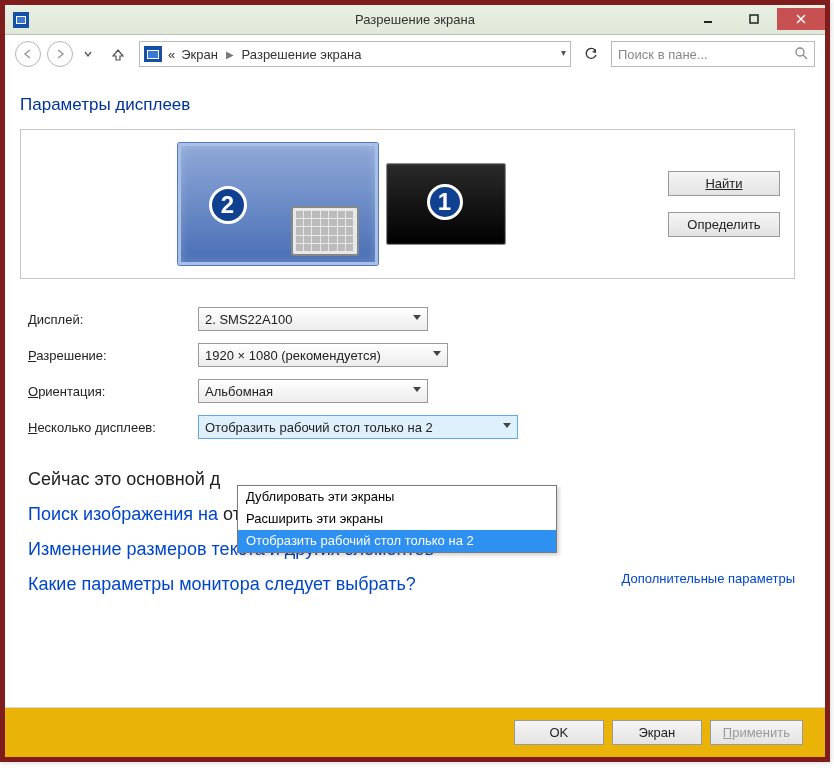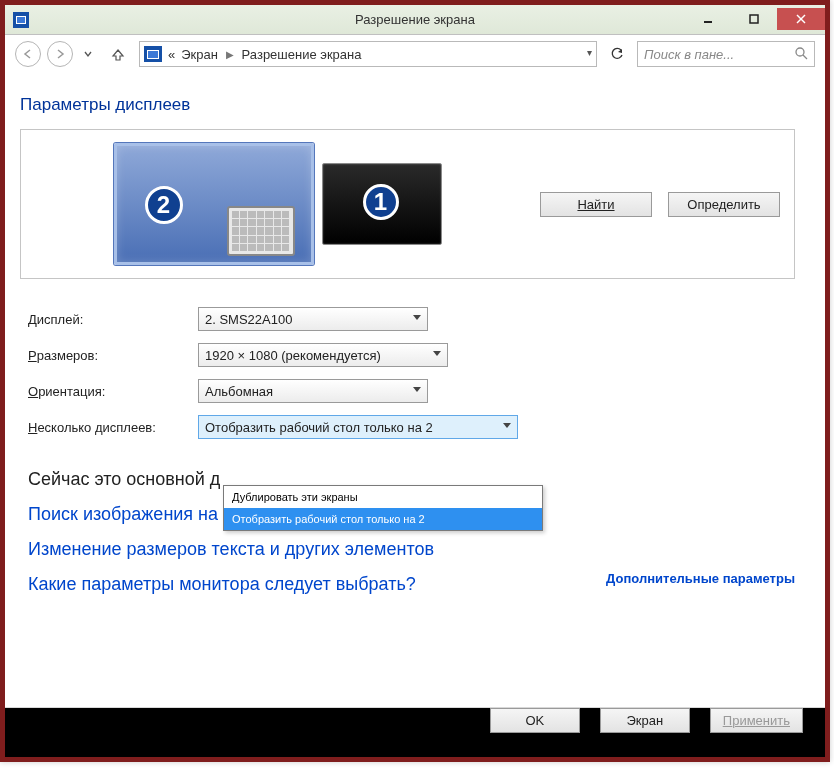--- a/index.html
+++ b/index.html
@@ -17,56 +17,56 @@
   .navbar { height:38px; display:flex; align-items:center; padding:0 10px; gap:6px; }
   .navbtn { width:26px; height:26px; border:1px solid #b5b5b5; border-radius:50%; display:flex; align-items:center; justify-content:center; color:#888; cursor:default; }
   .navbtn.small { width:18px;height:26px;border:none;border-radius:0; color:#555;}
   .up-arrow { width:22px;height:22px;display:flex;align-items:center;justify-content:center;color:#555;margin:0 4px; cursor:default;}
   .addr { flex:1; height:26px; border:1px solid #b9b9b9; background:#fff; display:flex; align-items:center; padding:0 4px; gap:6px; font-size:13px; color:#333; position:relative;}
   .addr .icon { width:18px;height:16px;background:#1550a7;display:flex;align-items:center;justify-content:center;}
   .addr .icon div{width:12px;height:9px;background:#3b78d6;border:1px solid #fff;}
   .addr .sep{ color:#777; font-size:10px; padding:0 2px;}
   .addr .drop{position:absolute;right:4px;top:5px;color:#555;font-size:10px;}
   .refresh{width:28px;height:26px;border:1px solid transparent;display:flex;align-items:center;justify-content:center;color:#333;cursor:default;}
-  .searchbox{width:178px;height:26px;border:1px solid #b9b9b9;background:#fff;display:flex;align-items:center;padding:0 6px;color:#888;font-size:13px;position:relative;font-style:italic;}
+  .searchbox{width:204px;height:26px;border:1px solid #b9b9b9;background:#fff;display:flex;align-items:center;padding:0 6px;color:#888;font-size:13px;position:relative;}
   .searchbox .mag{position:absolute;right:4px;top:4px;color:#888;}
   .content { padding: 22px 30px 10px 15px; position:relative; height: calc(100% - 30px - 38px - 50px); overflow:hidden;}
   .h1 { color:#003399; font-size:17px; margin-bottom:14px; }
   .display-box { border:1px solid #c5c5c5; background:#fff; height:150px; padding:10px 14px; display:flex; align-items:center; position:relative; }
   .monitors{flex:1;display:flex;align-items:center;justify-content:center;gap:8px;}
   .mon { border:1px solid #8a8a8a; border-radius:2px; position:relative; background:#000; box-shadow: inset 0 0 2px rgba(255,255,255,.3);}
   .mon.selected{ width:200px;height:122px;background:linear-gradient(#8ea8d8,#4a6fb5); border:3px solid #a8c0e8; box-shadow: 0 0 0 1px #5577bb, inset 0 0 10px rgba(255,255,255,.2);}
   .mon.secondary{ width:120px;height:82px; background:linear-gradient(#2a2a2a,#000); }
   .mon .num { position:absolute; width:38px;height:38px; border-radius:50%; background:#104090; border:3px solid #fff; color:#fff; display:flex;align-items:center;justify-content:center;font-size:24px;font-weight:bold;}
   .mon.selected .num{ left:28px; top:40px;}
   .mon.secondary .num{ left:40px; top:20px; width:36px;height:36px;}
   .kbgrid{position:absolute;right:16px;bottom:6px;width:68px;height:50px;background:#e8e8e8;border:2px solid #888;border-radius:3px;display:grid;grid-template-columns:repeat(7,1fr);grid-template-rows:repeat(5,1fr);gap:1px;padding:3px;}
   .kbgrid div{background:#bbb;}
-  .side-btns{display:flex;flex-direction:row;gap:16px;margin-left:20px;}
+  .side-btns{display:flex;flex-direction:column;gap:16px;margin-left:20px;}
   .btn { min-width:112px;height:25px;border:1px solid #9a9a9a;background:linear-gradient(#f5f5f5,#e3e3e3);font-size:13px;color:#222;cursor:default; padding:0 12px;}
   .form { margin-top:22px; font-size:13px; color:#222;margin-left:8px;}
   .row{display:flex;align-items:center;height:36px;}
   .row label{width:170px;}
   .row label span{text-decoration:underline;}
   .combo{width:230px;height:24px;border:1px solid #9a9a9a;background:linear-gradient(#fff,#ececec);display:flex;align-items:center;padding:0 6px;font-size:13px;position:relative;cursor:default;}
   .combo .arr{position:absolute;right:6px;top:7px;width:0;height:0;border-left:4px solid transparent;border-right:4px solid transparent;border-top:5px solid #444;}
   .combo.wide{width:320px;}
   .combo.open{background:#def0fc;border:1px solid #60a8e8;}
-  .dropdown{position:absolute;left:218px;top:412px;width:320px;border:1px solid #7a7a7a;background:#fff;font-size:11px;box-shadow:2px 2px 4px rgba(0,0,0,.2);z-index:10;}
+  .dropdown{position:absolute;left:232px;top:412px;width:320px;border:1px solid #7a7a7a;background:#fff;font-size:13px;box-shadow:2px 2px 4px rgba(0,0,0,.2);z-index:10;}
   .dropdown div{padding:2px 8px;line-height:18px;cursor:default;}
   .dropdown div.sel{background:#2e90f0;color:#fff;}
   .linkrow{font-size:18px;margin-top:14px;}
   .linkrow a{color:#0046cc;text-decoration:none;cursor:pointer;}
   .winicon{display:inline-block;width:14px;height:14px;vertical-align:-2px;}
   .winicon svg{display:block;}
-  .footer{height:50px;border-top:1px solid #d8d8d8;background:#000000;display:flex;align-items:flex-start;justify-content:flex-end;padding-right:22px;gap:20px;}
+  .footer{height:50px;border-top:1px solid #d8d8d8;background:#eab308;display:flex;align-items:center;justify-content:flex-end;padding-right:22px;gap:8px;}
   .footer .btn{min-width:90px;}
-  .footer .btn.disabled{color:#999;text-decoration:underline;}
+  .footer .btn.disabled{color:#999;}
   .advlink{position:absolute;right:30px;top:498px;font-size:13px;}
-  .advlink a{color:#0046cc;text-decoration:none;cursor:pointer;font-weight:bold;}
+  .advlink a{color:#0046cc;text-decoration:none;cursor:pointer;}
 </style>
 </head>
 <body>
 
 <div class="window">
 
   <div class="titlebar">
     <div class="titlebar-icon">
         <div class="titlebar-icon-inner"></div>
       </div>
@@ -194,21 +194,21 @@
 
     <div class="form">
       <div class="row">
         <label><span>Д</span><span style="text-decoration:none">исплей:</span></label>
         <div class="combo">
             <span>2. SMS22A100</span>
             <span class="arr"></span>
           </div>
       </div>
       <div class="row">
-        <label><span>Р</span><span style="text-decoration:none">размеров:</span></label>
+        <label><span>Р</span><span style="text-decoration:none">азрешение:</span></label>
         <div class="combo" style="width:250px">
             <span>1920 × 1080 (рекомендуется)</span>
             <span class="arr"></span>
           </div>
       </div>
       <div class="row">
         <label><span>О</span><span style="text-decoration:none">риентация:</span></label>
         <div class="combo">
             <span>Альбомная</span>
             <span class="arr"></span>
@@ -241,20 +241,21 @@
       <div class="linkrow">
         <a>Изменение размеров текста и других элементов</a>
       </div>
       <div class="linkrow">
         <a>Какие параметры монитора следует выбрать?</a>
       </div>
     </div>
 
     <div class="dropdown">
       <div>Дублировать эти экраны</div>
+      <div>Расширить эти экраны</div>
       <div class="sel">Отобразить рабочий стол только на 2</div>
     </div>
 
     <div class="advlink">
       <a>Дополнительные параметры</a>
     </div>
 
   </div>
 
   <div class="footer">

